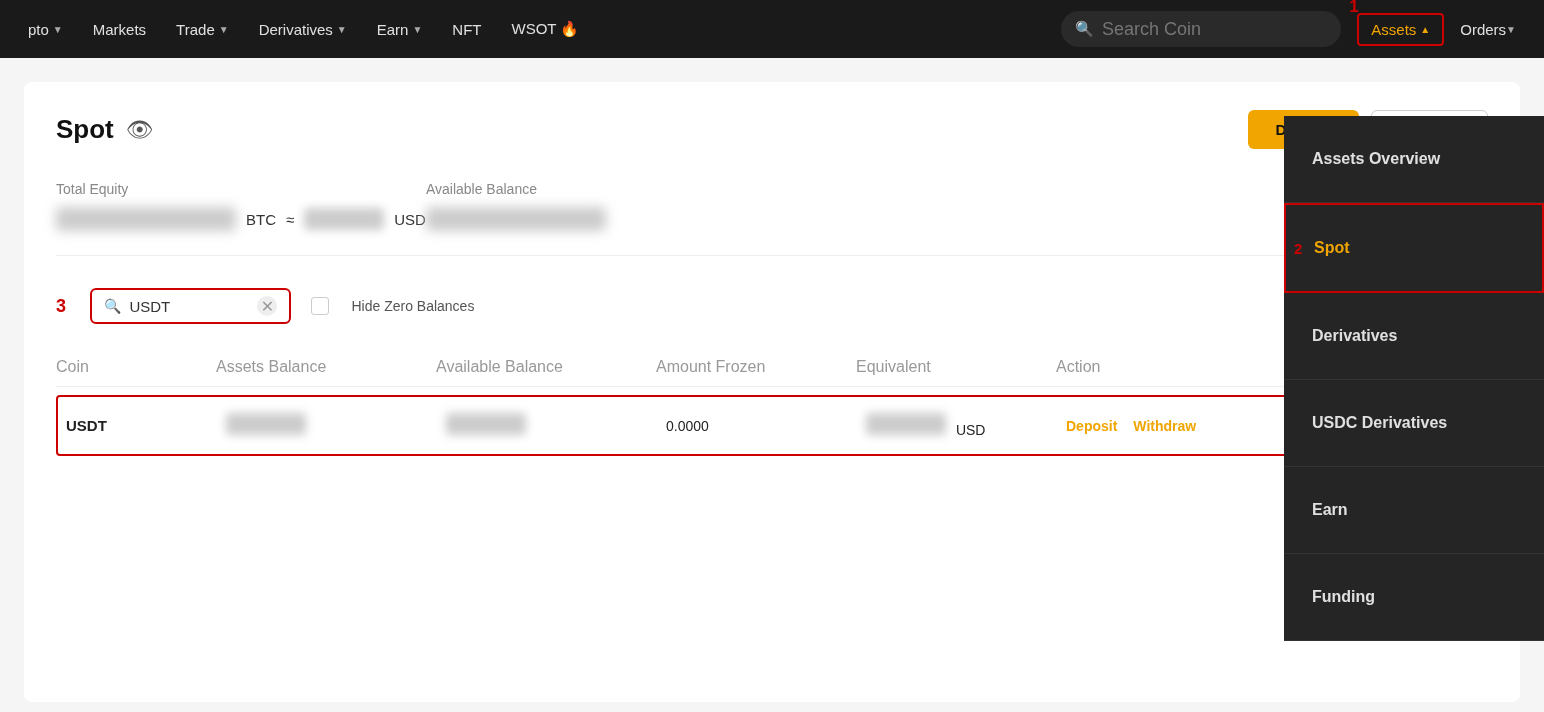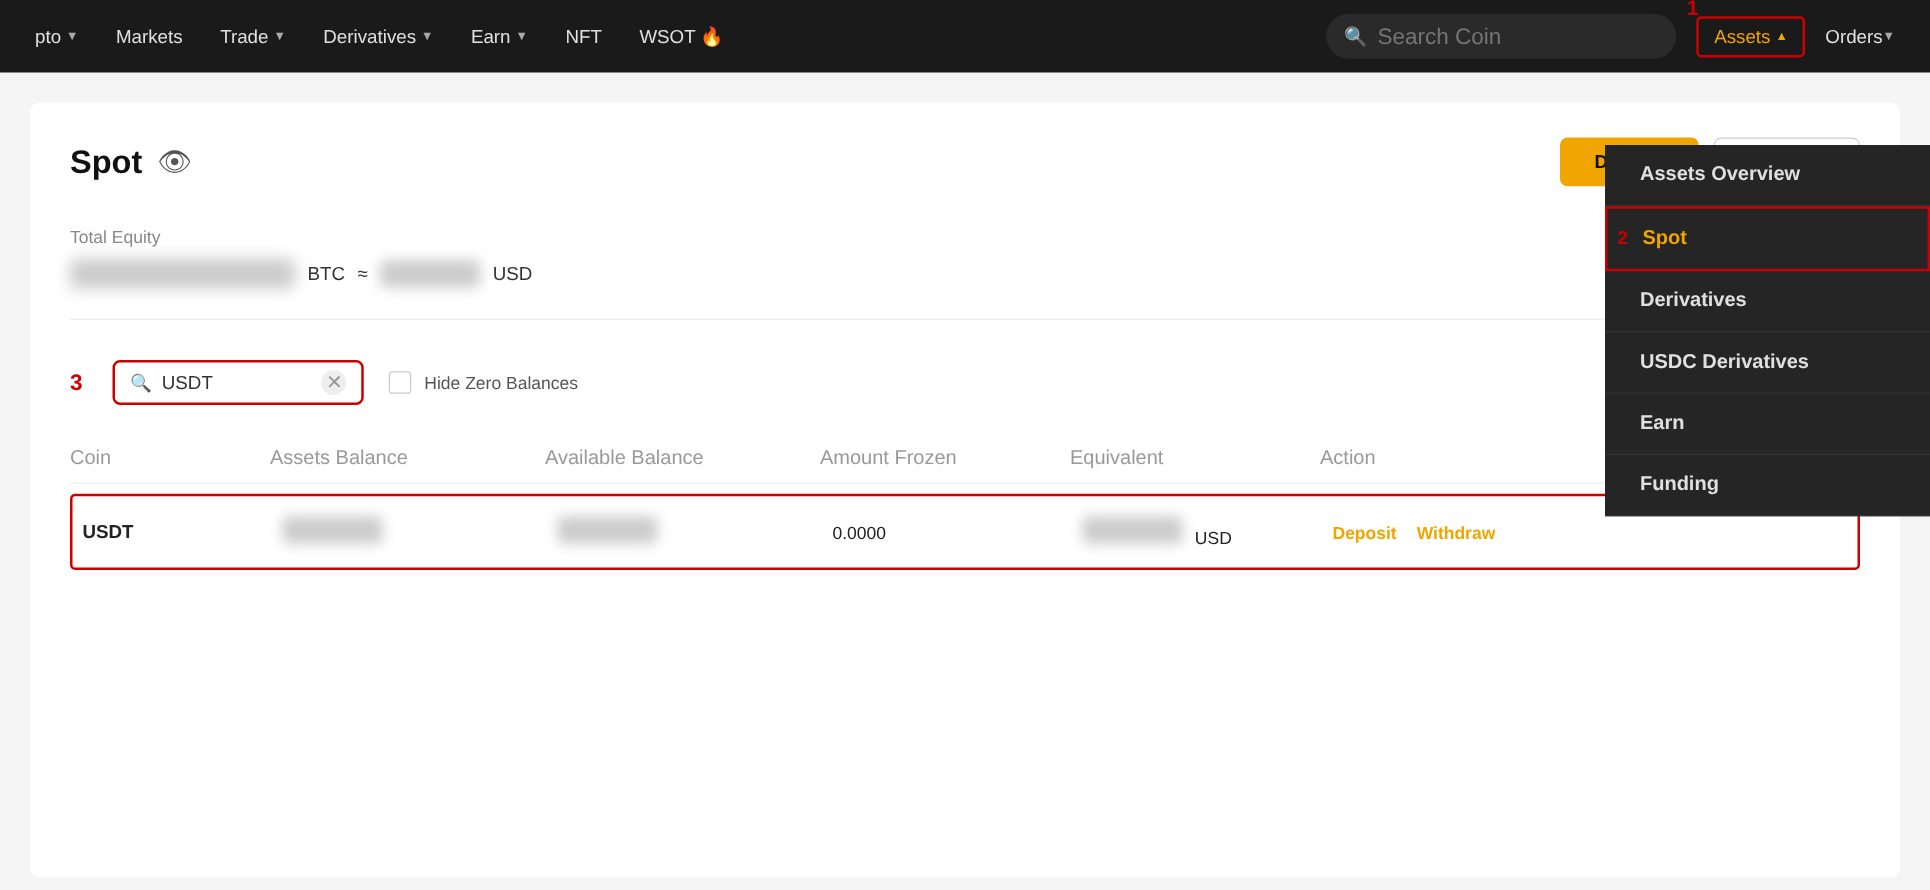--- a/index.html
+++ b/index.html
@@ -140,21 +140,21 @@
       font-size: 15px;
       border: 1px solid #ccc;
       border-radius: 6px;
       padding: 10px 24px;
       cursor: pointer;
     }
 
     
     .equity-section {
       display: flex;
-      justify-content: space-between;
+      justify-content: flex-start;
       margin-bottom: 32px;
       padding-bottom: 24px;
       border-bottom: 1px solid #eee;
     }
     .equity-col {}
     .equity-label {
       font-size: 14px;
       color: #888;
       margin-bottom: 10px;
     }
@@ -223,21 +223,21 @@
     .step3-badge {
       color: #cc0000;
       font-size: 18px;
       font-weight: bold;
       margin-right: 4px;
     }
 
     .hide-zero {
       display: flex;
       align-items: center;
-      gap: 10px;
+      gap: 22px;
       color: #555;
       font-size: 14px;
       cursor: pointer;
     }
     .checkbox-box {
       width: 18px;
       height: 18px;
       border: 1px solid #ccc;
       border-radius: 3px;
       background: #fff;
@@ -289,21 +289,21 @@
     
     .dropdown-panel {
       position: absolute;
       top: 58px;
       right: 0;
       width: 260px;
       background: #252525;
       z-index: 200;
     }
     .dropdown-item {
-      padding: 15px 28px;
+      padding: 34px 28px;
       color: #e0e0e0;
       font-size: 16px;
       font-weight: 600;
       cursor: pointer;
       border-bottom: 1px solid #333;
     }
     .dropdown-item.active {
       color: #f0a500;
       border: 2px solid #cc0000;
     }

